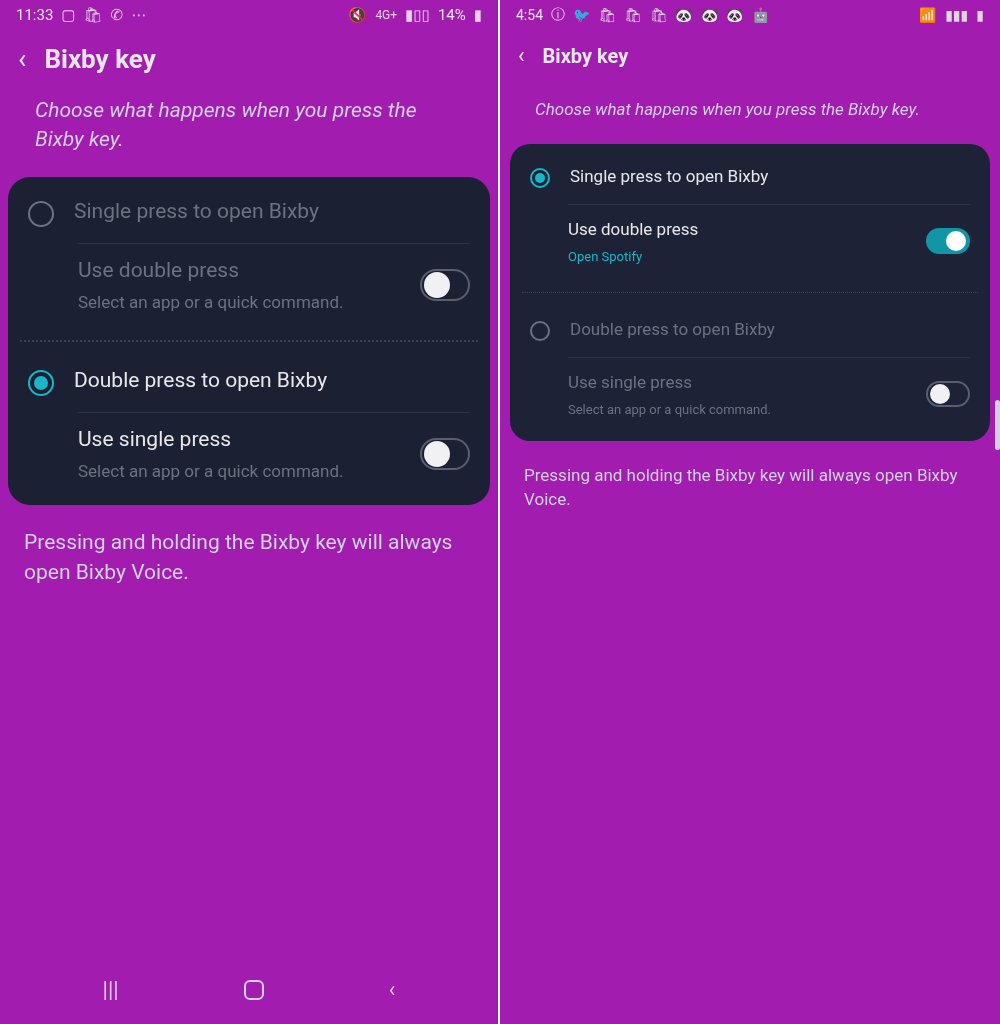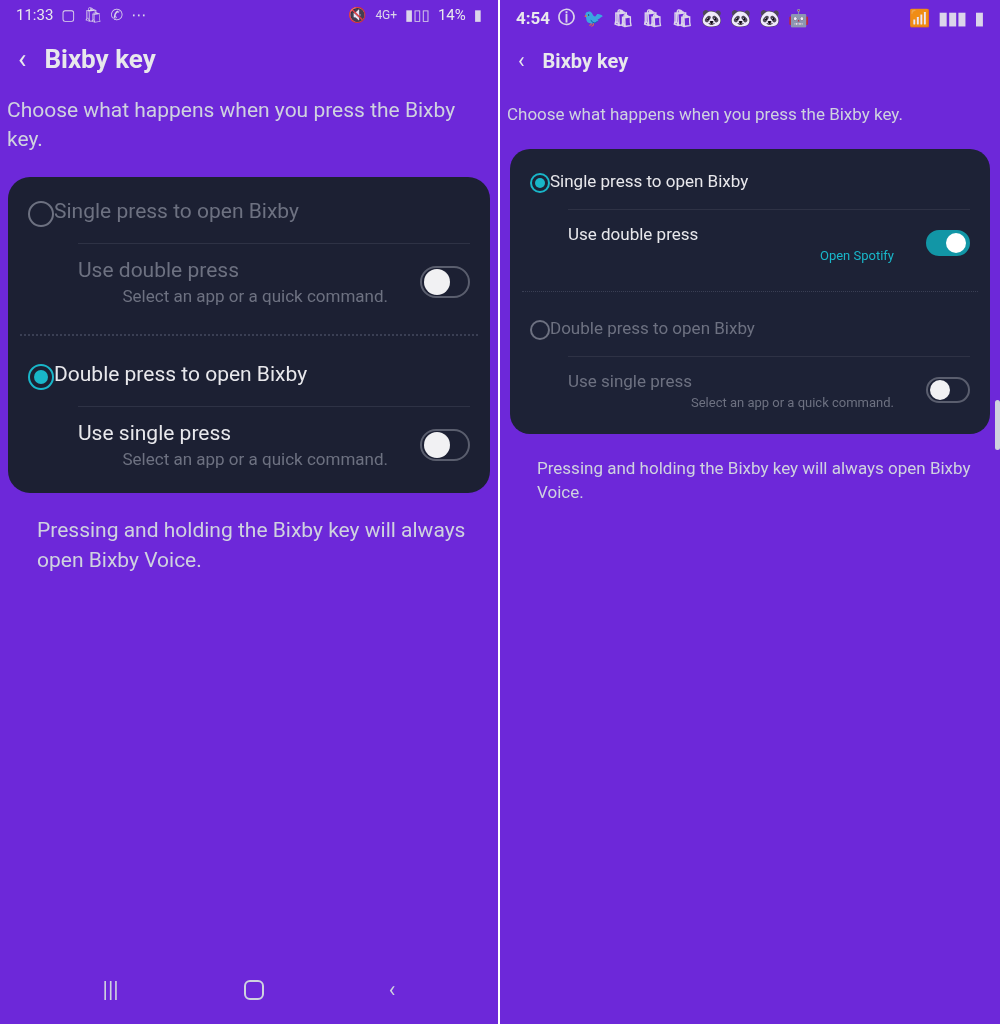--- a/index.html
+++ b/index.html
@@ -5,59 +5,59 @@
   * { box-sizing: border-box; margin: 0; padding: 0; }
   html, body { height: 100%; }
   body {
     background: #fff;
     font-family: -apple-system, BlinkMacSystemFont, "Segoe UI", Roboto, sans-serif;
     display: flex;
     width: 1000px;
     height: 1024px;
   }
   .phone {
-    background: #6d28d9;
+    background: #a21caf;
     color: #e8e8ec;
     display: flex;
     flex-direction: column;
     position: relative;
     overflow: hidden;
   }
   .phone-left  { width: 500px; border-right: 2px solid #fff; font-size: 21px; }
   .phone-right { width: 500px; font-size: 17px; }
 
   
   .status {
     display: flex; align-items: center; justify-content: space-between;
     padding: 6px 16px 2px; font-size: 15px; color: #e8e8ec;
   }
   .status .lgrp, .status .rgrp { display:flex; align-items:center; gap:8px; }
   .status .ic { opacity:.9; }
-  .phone-right .status { font-size:17px;font-weight:bold; }
+  .phone-right .status { font-size:14px; }
 
   
   .hdr { display:flex; align-items:center; gap:18px; padding: 18px 18px 10px; }
   .hdr .back { font-size: 28px; line-height:1; color:#e8e8ec; }
   .hdr .ttl  { font-size: 26px; font-weight:700; }
   .phone-right .hdr .back { font-size:22px; }
   .phone-right .hdr .ttl  { font-size:20px; }
 
   .lead {
-    padding: 12px 7px 18px; color:#cfd2df; line-height:1.4;
+    padding: 12px 35px 18px; color:#cfd2df; line-height:1.4;font-style:italic;
   }
   .phone-left  .lead { font-size:21px; }
   .phone-right .lead { font-size:17px; padding-top:20px; }
 
   
   .card {
     margin: 4px 8px; background:#1c2033; border-radius:22px; padding: 6px 0;
   }
   .phone-right .card { background:#1d2236; border-radius:20px; margin: 4px 10px; }
 
-  .row { display:flex; align-items:flex-start; padding: 16px 20px 12px; }
+  .row { display:flex; align-items:flex-start; gap:20px; padding: 16px 20px 12px; }
   .row.disabled .lbl, .row.disabled .sub { color:#6d7181; }
   .row .lbl { color:#e8e8ec; }
   .phone-left  .row .lbl { font-size:21px; }
   .phone-right .row .lbl { font-size:17px; }
 
   .radio {
     width:26px; height:26px; border-radius:50%;
     border:2px solid #6d7181; flex:0 0 26px; margin-top:2px;
     display:flex; align-items:center; justify-content:center;
   }
@@ -68,28 +68,28 @@
 
   .divider { height:1px; background:#2e3245; margin: 4px 20px 4px 70px; }
   .phone-right .divider { margin-left:58px; }
 
   .dotline {
     height:0; border-top:2px dotted #3a3f54; margin: 10px 12px;
   }
   .phone-right .dotline { border-top-width:1px; }
 
   .subrow {
-    display:flex; align-items:center; gap:32px;
+    display:flex; align-items:center; gap:24px;
     padding: 10px 20px 18px 70px;
   }
   .phone-right .subrow { padding-left:58px; }
   .subrow .txt { flex:1; }
   .subrow .lbl { color:#e8e8ec; }
   .subrow.disabled .lbl { color:#6d7181; }
-  .subrow .sub { color:#6d7181; margin-top:4px;text-align:right; }
+  .subrow .sub { color:#6d7181; margin-top:10px; }
   .phone-left  .subrow .lbl { font-size:21px; }
   .phone-left  .subrow .sub { font-size:17px; }
   .phone-right .subrow .lbl { font-size:17px; }
   .phone-right .subrow .sub { font-size:13px; }
   .subrow .sub.accent { color:#19b6c9; }
 
   
   .switch {
     width:50px; height:30px; border-radius:16px; border:2px solid #5a5e6e;
     position:relative; flex:0 0 50px; background:transparent;
@@ -99,21 +99,21 @@
     background:#f1f1f3;
   }
   .switch.on { background:#1296a6; border-color:#1296a6; }
   .switch.on .knob { left:auto; right:2px; background:#fff; }
   .phone-left .switch { width:54px; height:32px; }
   .phone-left .switch .knob { width:26px; height:26px; top:1px; }
   .phone-right .switch { width:44px; height:26px; flex-basis:44px; }
   .phone-right .switch .knob { width:20px; height:20px; top:1px; }
 
   .foot {
-    padding: 18px 24px; color:#cfd2df; line-height:1.45;margin-left:13px;
+    padding: 18px 24px; color:#cfd2df; line-height:1.45;
   }
   .phone-left  .foot { font-size:21px; }
   .phone-right .foot { font-size:17px; }
 
   
   .nav {
     margin-top:auto; display:flex; justify-content:space-around; align-items:center;
     padding: 18px 40px 22px; color:#cfd2df; font-size:22px;
   }
   .nav .sq { width:20px; height:20px; border:2px solid #cfd2df; border-radius:6px; }

